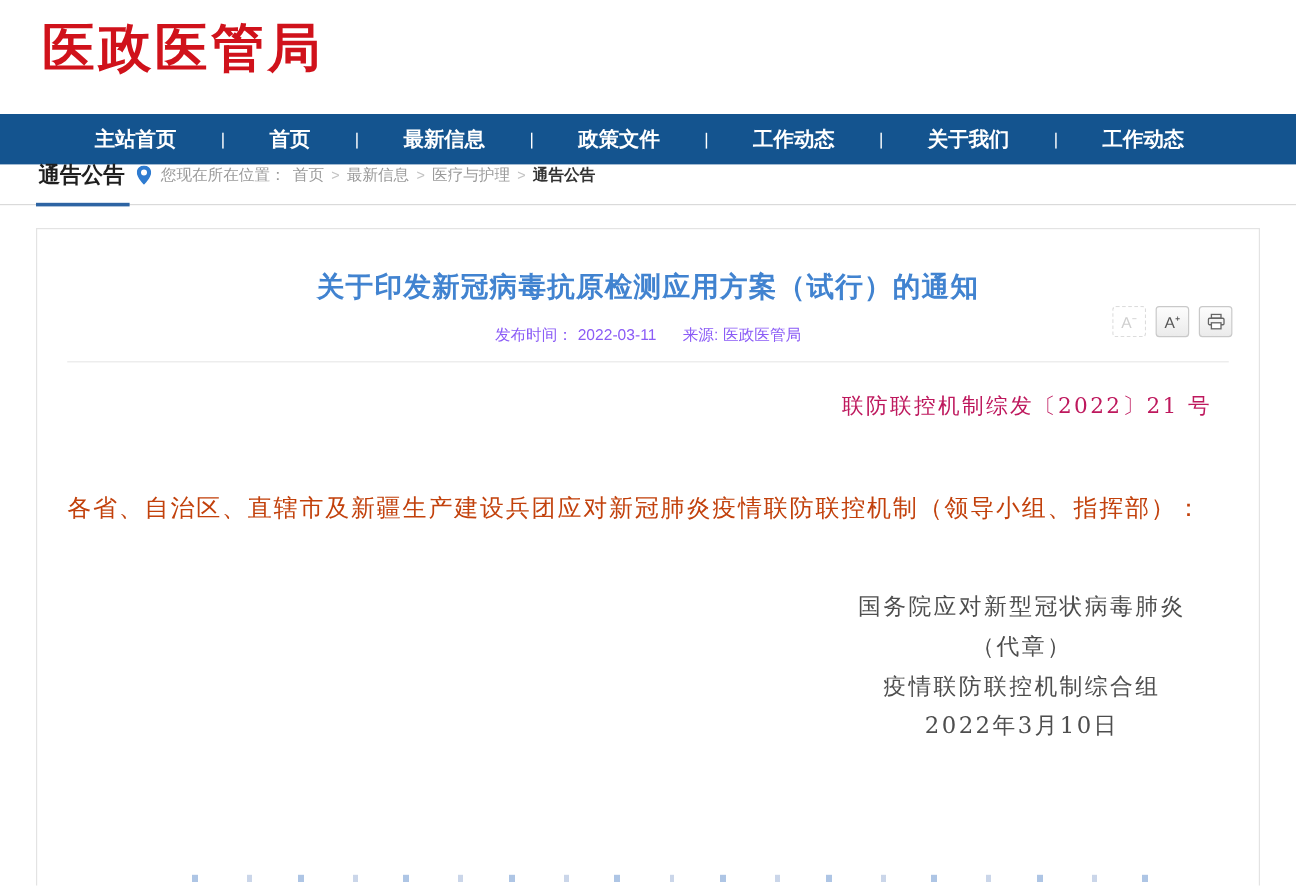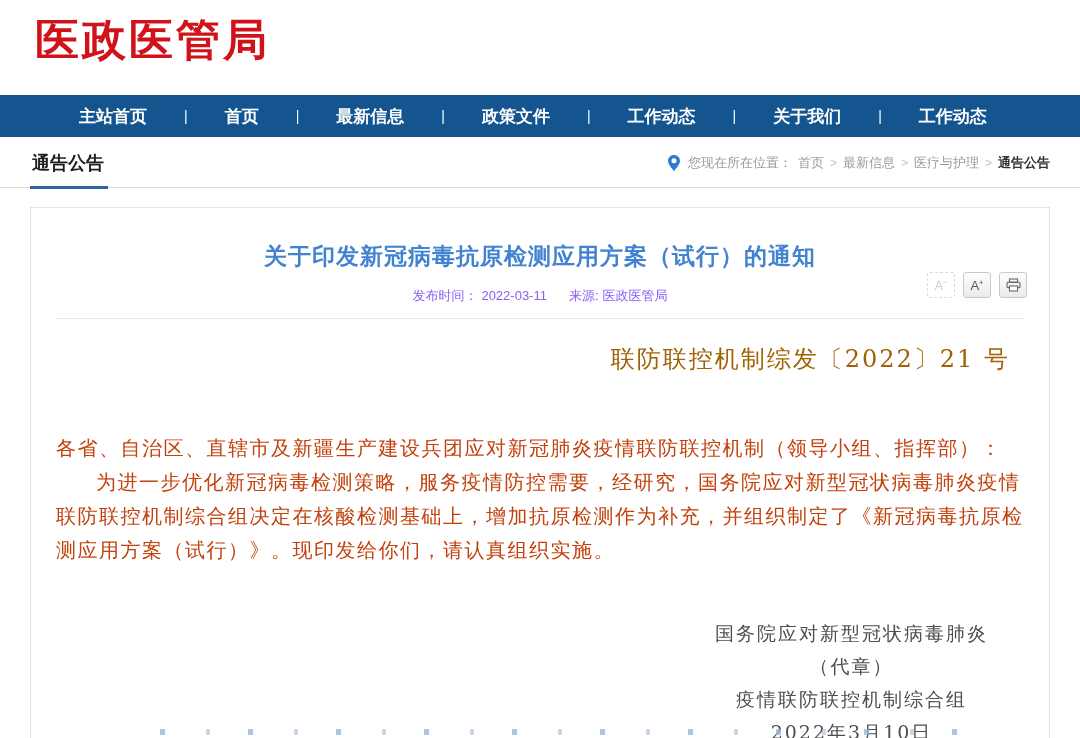--- a/index.html
+++ b/index.html
@@ -9,21 +9,21 @@
   
   .site-header { height: 95px; display: flex; align-items: center; padding-left: 35px; background: #fff; }
   .site-logo { color: #d0121b; font-size: 44px; font-weight: bold; letter-spacing: 3px; margin-top: -14px; cursor: pointer; }
 
   
   .navbar { height: 42px; background: #14548f; display: flex; align-items: center; padding-left: 58px; }
   .nav-item { color: #fff; font-size: 17px; font-weight: bold; margin: 0 21px; cursor: pointer; white-space: nowrap; }
   .nav-sep { color: #fff; font-size: 14px; margin: 0 16px; }
 
   
-  .breadcrumb-row { height: 51px; border-bottom: 1px solid #dadada; display: flex; align-items: flex-end; justify-content: space-between; padding: 0 30px; }
+  .breadcrumb-row { height: 34px; border-bottom: 1px solid #dadada; display: flex; align-items: flex-end; justify-content: flex-start; padding: 0 30px; }
   .section-title { font-size: 18px; font-weight: bold; color: #1f1f1f; padding: 0 4px 11px 2px; border-bottom: 3px solid #2d64a3; margin-bottom: -2px; }
   .crumbs { display: flex; align-items: center; font-size: 13px; color: #9a9a9a; padding-bottom: 15px; }
   .crumbs > * { margin-left: 6px; }
   .pin { display: inline-flex; margin-right: 2px; }
   .crumb { color: #9a9a9a; text-decoration: none; cursor: pointer; }
   .crumb-sep { color: #c3c3c3; font-size: 12px; }
   .crumb-current { color: #333; font-weight: bold; }
 
   
   .article-box { margin: 19px 30px 0; border: 1px solid #e3e3e3; background: #fff; height: 600px; padding: 0 25px; position: relative; }
@@ -36,21 +36,21 @@
   .tbtn { width: 28px; height: 26px; border: 1px solid #c9c9c9; border-radius: 3px;
           background: linear-gradient(#fdfdfd, #ebebeb); color: #555; font-size: 13px;
           display: flex; align-items: center; justify-content: center; cursor: pointer;
           font-family: "Liberation Sans", sans-serif; padding: 0; }
   .tbtn.disabled { border-style: dashed; border-color: #dcdcdc; background: #fff; color: #cfcfcf; }
 
   .meta-divider { border: none; border-top: 1px solid #e9e9e9; margin: 13px 0 0; }
 
   .serif { font-family: "DejaVu Serif", "Liberation Serif", serif; }
 
-  .doc-number { text-align: right; font-size: 24px; color: #a16207; letter-spacing: 2px; margin: 24px 14px 0 0; }
+  .doc-number { text-align: right; font-size: 18px; color: #be185d; letter-spacing: 2px; margin: 24px 14px 0 0; }
 
   .article-body { font-size: 20px; color: #c2410c; line-height: 34px; letter-spacing: 1.5px; margin-top: 56px; }
   .article-body p { margin: 0; }
   .article-body p.indent { text-indent: 2em; }
 
   .signature { width: max-content; margin: 50px 36px 0 auto; text-align: center; font-size: 19px; color: #4e4e4e; letter-spacing: 2px; line-height: 33px; }
 
   
   .cutoff-row { position: absolute; left: 160px; right: 110px; top: 729px; height: 6px; opacity: .75;
     background: repeating-linear-gradient(90deg, #93b2dc 0 5px, transparent 5px 46px, #b9c8e2 46px 50px, transparent 50px 88px);
@@ -120,21 +120,20 @@
       </span>
     </button>
   </div>
 
   <hr class="meta-divider">
 
   <div class="doc-number serif">联防联控机制综发〔2022〕21 号</div>
 
   <div class="article-body serif">
     <p>各省、自治区、直辖市及新疆生产建设兵团应对新冠肺炎疫情联防联控机制（领导小组、指挥部）：</p>
-    <p class="indent">为进一步优化新冠病毒检测策略，服务疫情防控需要，经研究，国务院应对新型冠状病毒肺炎疫情联防联控机制综合组决定在核酸检测基础上，增加抗原检测作为补充，并组织制定了《新冠病毒抗原检测应用方案（试行）》。现印发给你们，请认真组织实施。</p>
   </div>
 
   <div class="signature serif">
     <div>国务院应对新型冠状病毒肺炎</div>
     <div>（代章）</div>
     <div>疫情联防联控机制综合组</div>
     <div>2022年3月10日</div>
   </div>
 </main>
 

